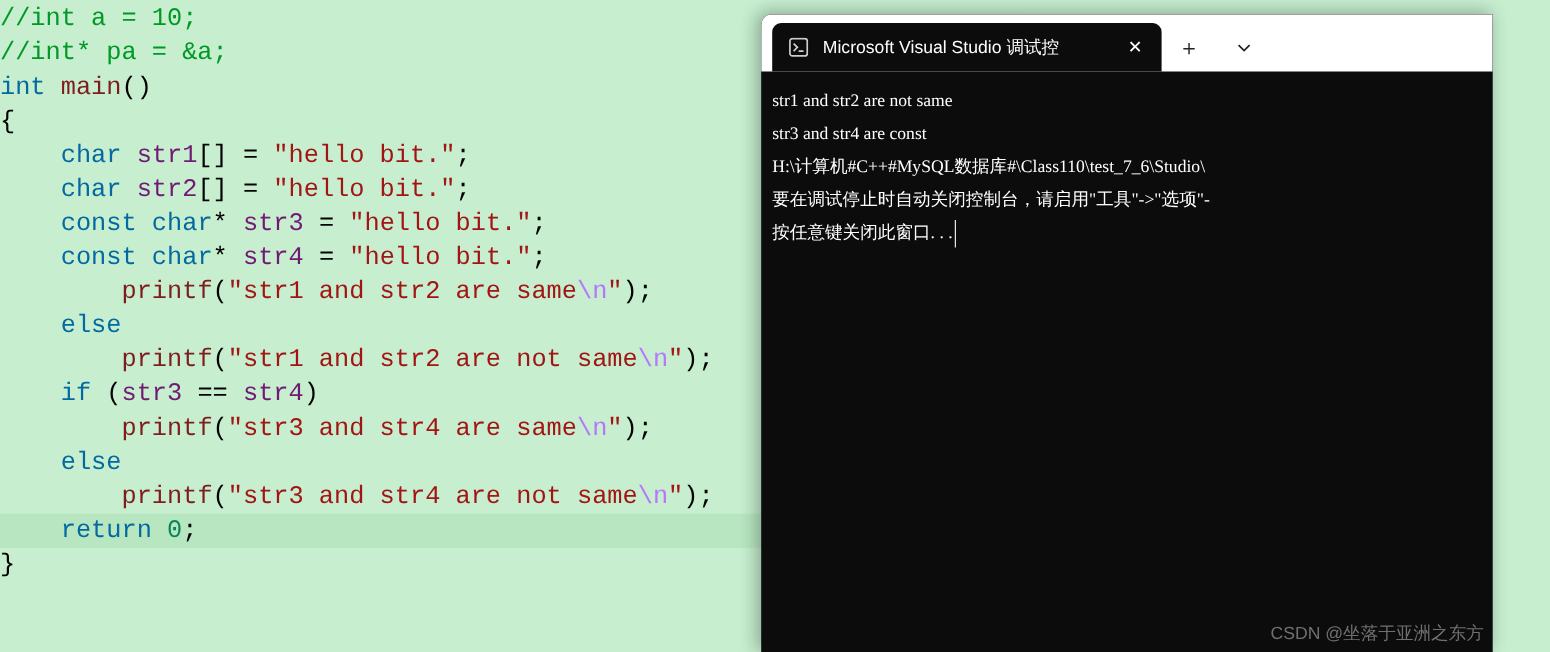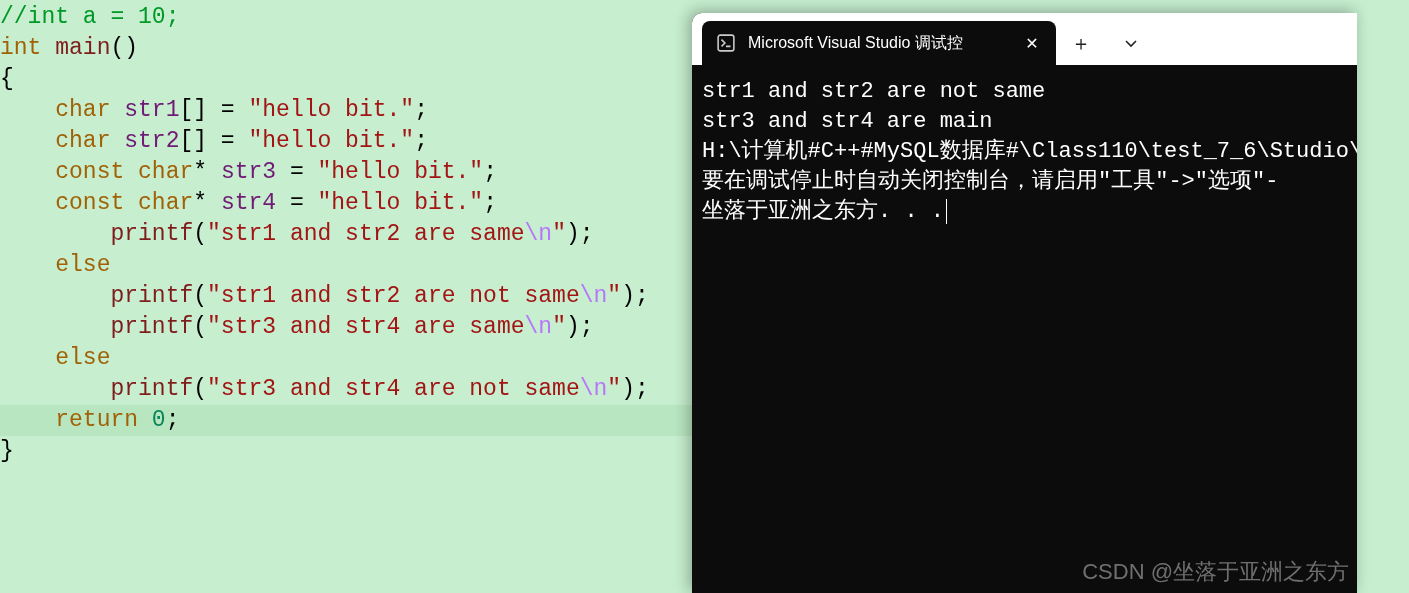--- a/index.html
+++ b/index.html
@@ -25,21 +25,21 @@
       overflow: hidden;
     }
     .code-line {
       white-space: pre;
       padding-left: 0px;
     }
     .code-line.highlight {
       background: #b8e6c1;
     }
     .comment { color: #009926; }
-    .keyword { color: #a16207; text-align: right; }
+    .keyword { color: #0369a1; text-align: right; }
     .func { color: #7f1d1d; }
     .string { color: #a31515; }
     .escape { color: #b776fb; }
     .number { color: #098658; }
     .var { color: #701a75; }
     .plain { color: #000000; }
     
     .terminal-window {
       position: absolute;
       left: 692px;
@@ -102,59 +102,61 @@
       display: flex;
       align-items: center;
       justify-content: center;
       color: #222;
       font-size: 20px;
       cursor: pointer;
     }
     .terminal-body {
       padding: 12px 10px;
       color: #ffffff;
-      font-family: Liberation Mono, monospace;
-      font-size: 22px;
+      font-family: Liberation Serif, serif;
+      font-size: 16px;
       line-height: 30px;
     }
     .term-line {
       white-space: pre;
     }
     .cursor-blink {
       display: inline-block;
       width: 1px;
       height: 25px;
       background: #fff;
       vertical-align: middle;
       margin-left: 2px;
     }
     .watermark {
       position: absolute;
       right: 8px;
       bottom: 6px;
       color: #888;
       font-family: "Microsoft YaHei", sans-serif;
-      font-size: 22px;
+      font-size: 16px;
       opacity: 0.8;
     }
   </style>
 </head>
 <body>
 
 <div class="code-editor">
   <div class="code-line"><span class="comment">//int a = 10;</span></div>
+  <div class="code-line"><span class="comment">//int* pa = &amp;a;</span></div>
   <div class="code-line"><span class="keyword">int</span><span class="func"> main</span><span class="plain">()</span></div>
   <div class="code-line"><span class="plain">{</span></div>
   <div class="code-line"><span class="plain">    </span><span class="keyword">char</span><span class="var"> str1</span><span class="plain">[]</span><span class="plain"> = </span><span class="string">"hello bit."</span><span class="plain">;</span></div>
   <div class="code-line"><span class="plain">    </span><span class="keyword">char</span><span class="var"> str2</span><span class="plain">[]</span><span class="plain"> = </span><span class="string">"hello bit."</span><span class="plain">;</span></div>
   <div class="code-line"><span class="plain">    </span><span class="keyword">const</span><span class="plain"> </span><span class="keyword">char</span><span class="plain">*</span><span class="var"> str3</span><span class="plain"> = </span><span class="string">"hello bit."</span><span class="plain">;</span></div>
   <div class="code-line"><span class="plain">    </span><span class="keyword">const</span><span class="plain"> </span><span class="keyword">char</span><span class="plain">*</span><span class="var"> str4</span><span class="plain"> = </span><span class="string">"hello bit."</span><span class="plain">;</span></div>
   <div class="code-line"><span class="plain">        </span><span class="func">printf</span><span class="plain">(</span><span class="string">"str1 and str2 are same</span><span class="escape">\n</span><span class="string">"</span><span class="plain">);</span></div>
   <div class="code-line"><span class="plain">    </span><span class="keyword">else</span></div>
   <div class="code-line"><span class="plain">        </span><span class="func">printf</span><span class="plain">(</span><span class="string">"str1 and str2 are not same</span><span class="escape">\n</span><span class="string">"</span><span class="plain">);</span></div>
+  <div class="code-line"><span class="plain">    </span><span class="keyword">if</span><span class="plain"> (</span><span class="var">str3</span><span class="plain"> == </span><span class="var">str4</span><span class="plain">)</span></div>
   <div class="code-line"><span class="plain">        </span><span class="func">printf</span><span class="plain">(</span><span class="string">"str3 and str4 are same</span><span class="escape">\n</span><span class="string">"</span><span class="plain">);</span></div>
   <div class="code-line"><span class="plain">    </span><span class="keyword">else</span></div>
   <div class="code-line"><span class="plain">        </span><span class="func">printf</span><span class="plain">(</span><span class="string">"str3 and str4 are not same</span><span class="escape">\n</span><span class="string">"</span><span class="plain">);</span></div>
   <div class="code-line highlight"><span class="plain">    </span><span class="keyword">return</span><span class="plain"> </span><span class="number">0</span><span class="plain">;</span></div>
   <div class="code-line"><span class="plain">}</span></div>
 </div>
 
 <div class="terminal-window">
   <div class="titlebar">
     <div class="tab">
@@ -171,20 +173,20 @@
       <span class="tabbar-btn">＋</span>
       <span class="tabbar-btn">
         <svg width="14" height="14" viewBox="0 0 14 14">
             <path d="M2 5l5 5 5-5" stroke="#222" stroke-width="1.6" fill="none"></path>
           </svg>
       </span>
     </div>
   </div>
   <div class="terminal-body">
     <div class="term-line">str1 and str2 are not same</div>
-    <div class="term-line">str3 and str4 are main</div>
+    <div class="term-line">str3 and str4 are const</div>
     <div class="term-line"></div>
     <div class="term-line">H:\计算机#C++#MySQL数据库#\Class110\test_7_6\Studio\</div>
     <div class="term-line">要在调试停止时自动关闭控制台，请启用"工具"-&gt;"选项"-</div>
-    <div class="term-line"><span>坐落于亚洲之东方. . .</span><span class="cursor-blink"></span></div>
+    <div class="term-line"><span>按任意键关闭此窗口. . .</span><span class="cursor-blink"></span></div>
   </div>
   <div class="watermark">CSDN @坐落于亚洲之东方</div>
 </div>
 
 </body></html>

